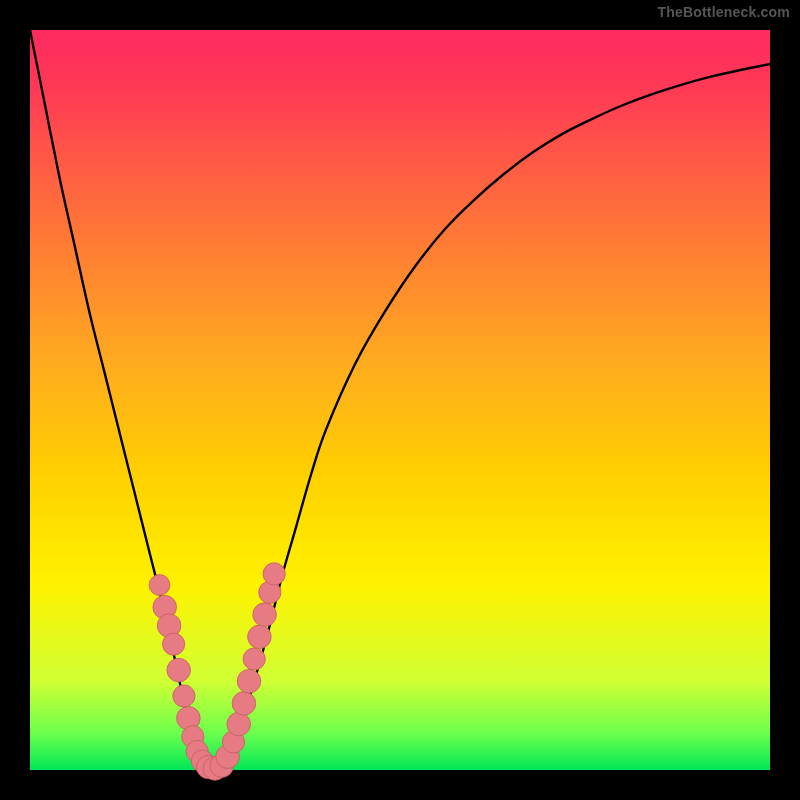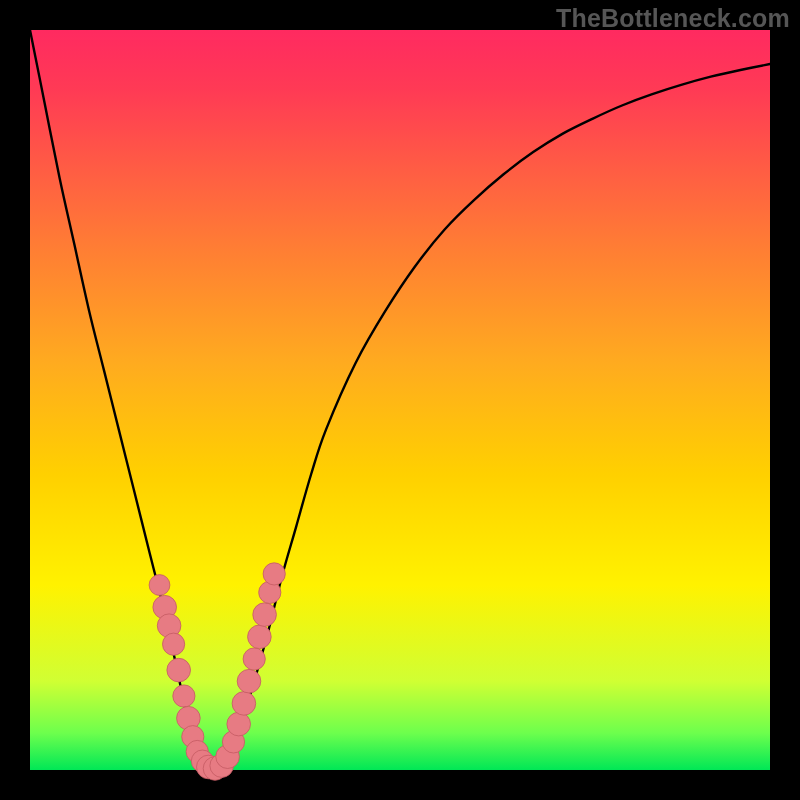--- a/index.html
+++ b/index.html
@@ -36,21 +36,21 @@
       #ff7f33 70%,
       #ff5a45 82%,
       #ff3a55 92%,
       #ff2a60 100%);
   }
   .watermark {
     position: absolute;
     top: 4px;
     right: 10px;
     color: #565656;
-    font-size: 25px;
+    font-size: 14px;
     font-weight: 600;
     letter-spacing: 0.2px;
     user-select: none;
   }
   svg.curve {
     position: absolute;
     left: 0;
     top: 0;
     width: 740px;
     height: 740px;

